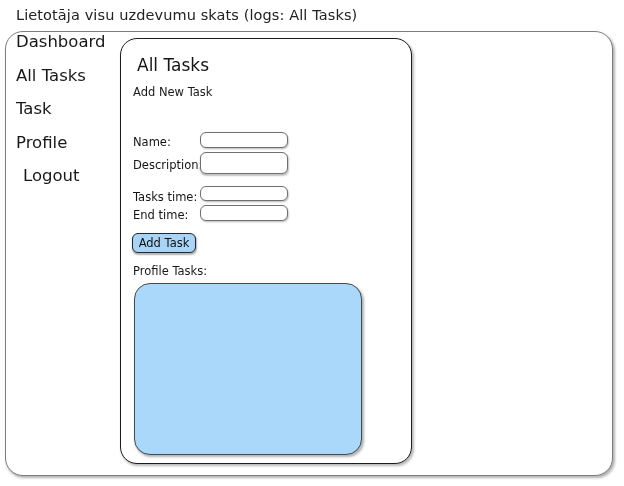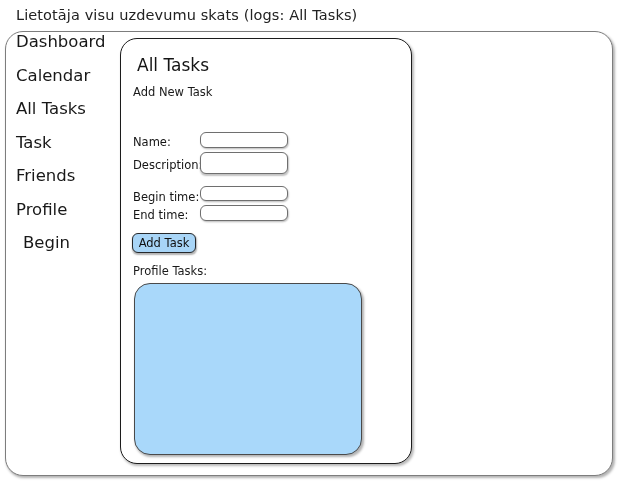--- a/index.html
+++ b/index.html
@@ -181,45 +181,43 @@
 </style>
 </head>
 <body>
 
 <div class="caption">Lietotāja visu uzdevumu skats (logs: All Tasks)</div>
 
 <div class="window-frame"></div>
 
 <nav class="sidebar">
   <div class="nav-item">Dashboard</div>
-  <div class="nav-item">Calendar</div>
   <div class="nav-item">All Tasks</div>
   <div class="nav-item">Task</div>
-  <div class="nav-item">Friends</div>
   <div class="nav-item">Profile</div>
-  <div class="nav-item indented">Begin</div>
+  <div class="nav-item indented">Logout</div>
 </nav>
 
 <div class="content-panel"></div>
 
 <div class="panel-title">All Tasks</div>
 <div class="panel-subtitle">Add New Task</div>
 
 <div class="field-row row-name">
   <span class="field-label">Name:</span>
 </div>
 <input class="text-input in-name" type="text" value="" style="">
 
 <div class="field-row row-desc">
   <span class="field-label">Description:</span>
 </div>
 <input class="text-input in-desc" type="text" value="" style="">
 
 <div class="field-row row-begin">
-  <span class="field-label">Begin time:</span>
+  <span class="field-label">Tasks time:</span>
 </div>
 <input class="text-input in-begin" type="text" value="" style="">
 
 <div class="field-row row-end">
   <span class="field-label">End time:</span>
 </div>
 <input class="text-input in-end" type="text" value="" style="">
 
 <button class="add-task-btn">Add Task</button>
 

